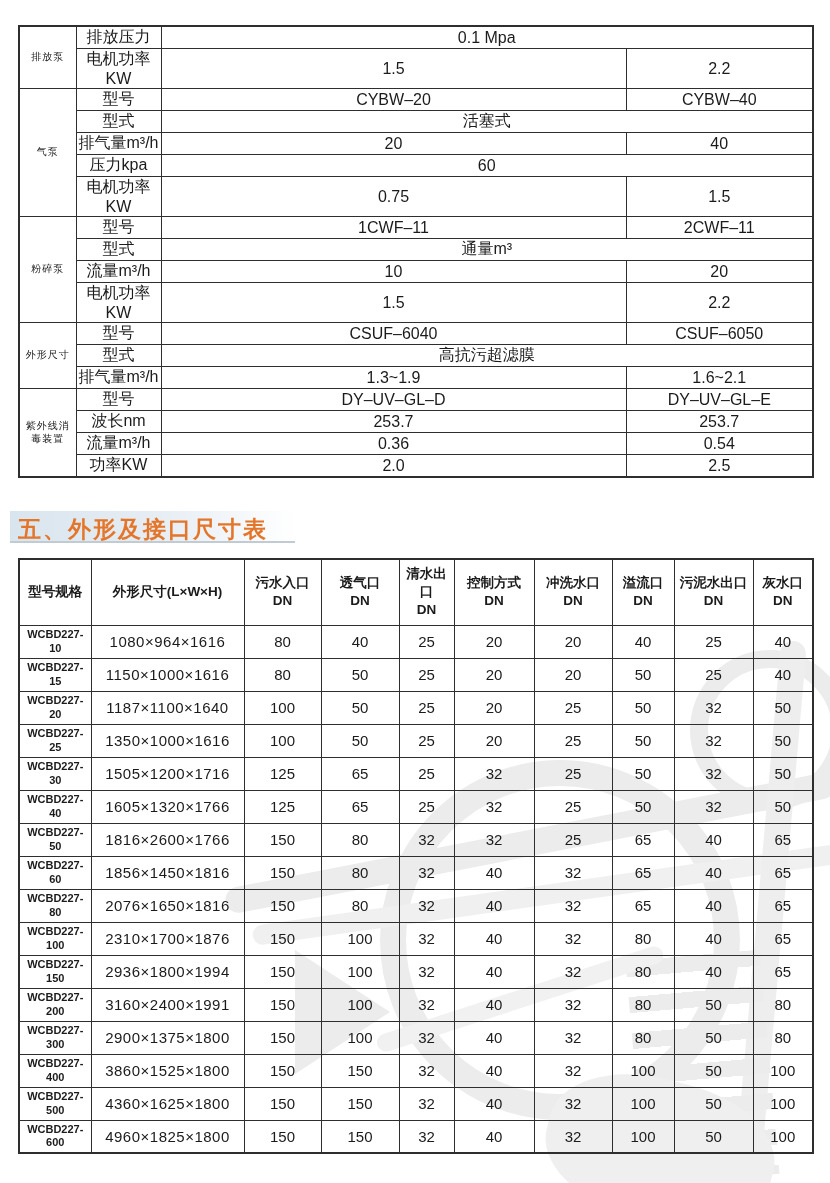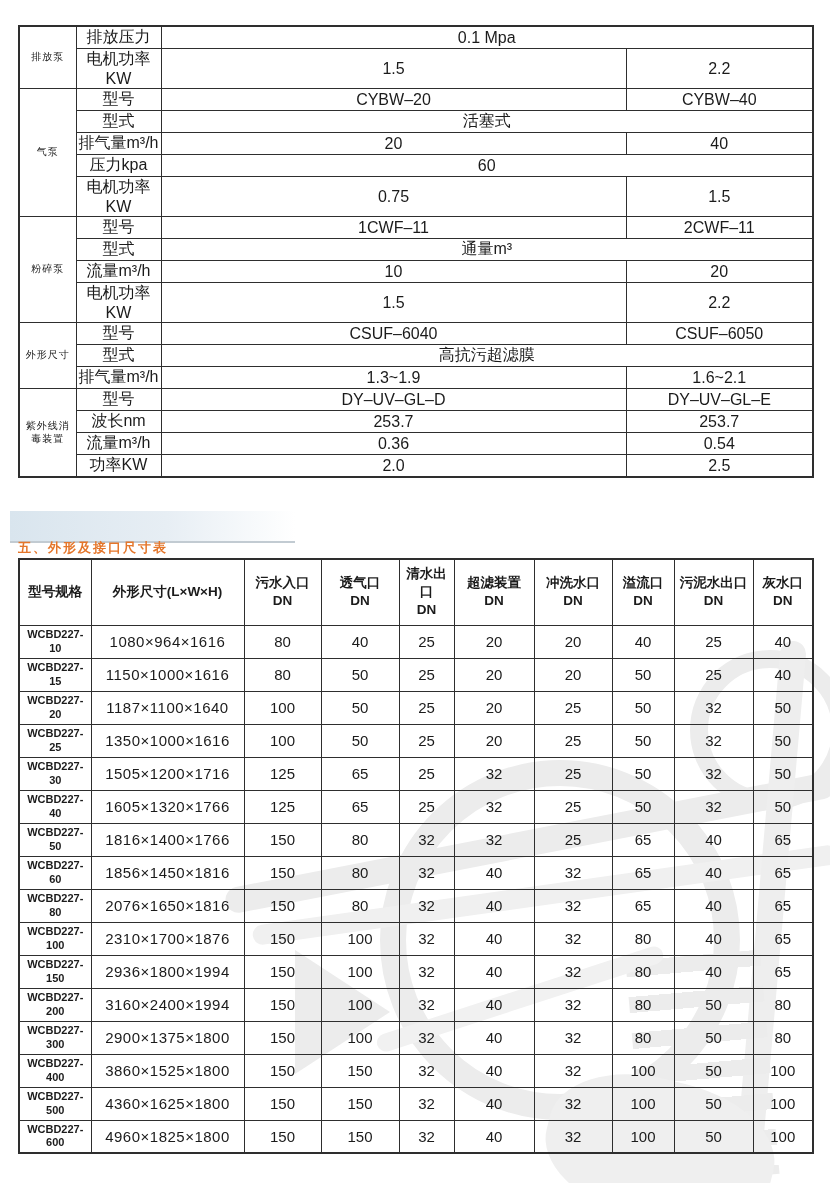--- a/index.html
+++ b/index.html
@@ -21,22 +21,22 @@
   #spec-table   { left:18px; top:25px;  width:794px; border:2px solid #2e2e2e; }
   #spec-table td { height:22px; font-size:16px; }
   #spec-table .group-cell { font-size:10px; line-height:1.25; letter-spacing:1px; }
 
   #spec-footer  { left:18px; top:419px; width:794px; border:2px solid #2e2e2e; margin-top:-1px; }
   #spec-footer td { height:23px; font-size:14px; }
 
   .section-title-strip { position:absolute; left:10px; top:511px; width:285px; height:32px; z-index:1;
       background:linear-gradient(to right,#d9e5ee 0%,#e7eef4 55%,rgba(255,255,255,0) 100%);
       border-bottom:2px solid #c2cbd2; }
-  .section-title { position:absolute; left:18px; top:539px; z-index:2;
-      color:#e4762b; font-size:13px; font-weight:bold; letter-spacing:2px; }
+  .section-title { position:absolute; left:18px; top:514px; z-index:2;
+      color:#e4762b; font-size:23px; font-weight:bold; letter-spacing:2px; }
 
   #dim-table { left:18px; top:558px; width:794px; border:2px solid #2e2e2e; }
   #dim-table th { height:66px; font-size:13.5px; font-weight:bold; line-height:1.35; }
   #dim-table td { height:33px; font-size:15px; }
   #dim-table td.model-cell { font-size:11px; line-height:1.2; font-weight:bold; }
   #dim-table td.dims-cell  { font-size:15px; letter-spacing:0.5px; }
 </style>
 </head>
 <body>
 
@@ -194,21 +194,21 @@
           </th>
           <th>
             <div>透气口</div>
             <div>DN</div>
           </th>
           <th>
             <div>清水出口</div>
             <div>DN</div>
           </th>
           <th>
-            <div>超滤装置</div>
+            <div>控制方式</div>
             <div>DN</div>
           </th>
           <th>
             <div>冲洗水口</div>
             <div>DN</div>
           </th>
           <th>
             <div>溢流口</div>
             <div>DN</div>
           </th>
@@ -311,21 +311,21 @@
           <td>25</td>
           <td>50</td>
           <td>32</td>
           <td>50</td>
         </tr>
         <tr>
           <td class="model-cell">
             <div>WCBD227-</div>
             <div>50</div>
           </td>
-          <td class="dims-cell">1816×1400×1766</td>
+          <td class="dims-cell">1816×2600×1766</td>
           <td>150</td>
           <td>80</td>
           <td>32</td>
           <td>32</td>
           <td>25</td>
           <td>65</td>
           <td>40</td>
           <td>65</td>
         </tr>
         <tr>
@@ -386,21 +386,21 @@
           <td>32</td>
           <td>80</td>
           <td>40</td>
           <td>65</td>
         </tr>
         <tr>
           <td class="model-cell">
             <div>WCBD227-</div>
             <div>200</div>
           </td>
-          <td class="dims-cell">3160×2400×1994</td>
+          <td class="dims-cell">3160×2400×1991</td>
           <td>150</td>
           <td>100</td>
           <td>32</td>
           <td>40</td>
           <td>32</td>
           <td>80</td>
           <td>50</td>
           <td>80</td>
         </tr>
         <tr>

